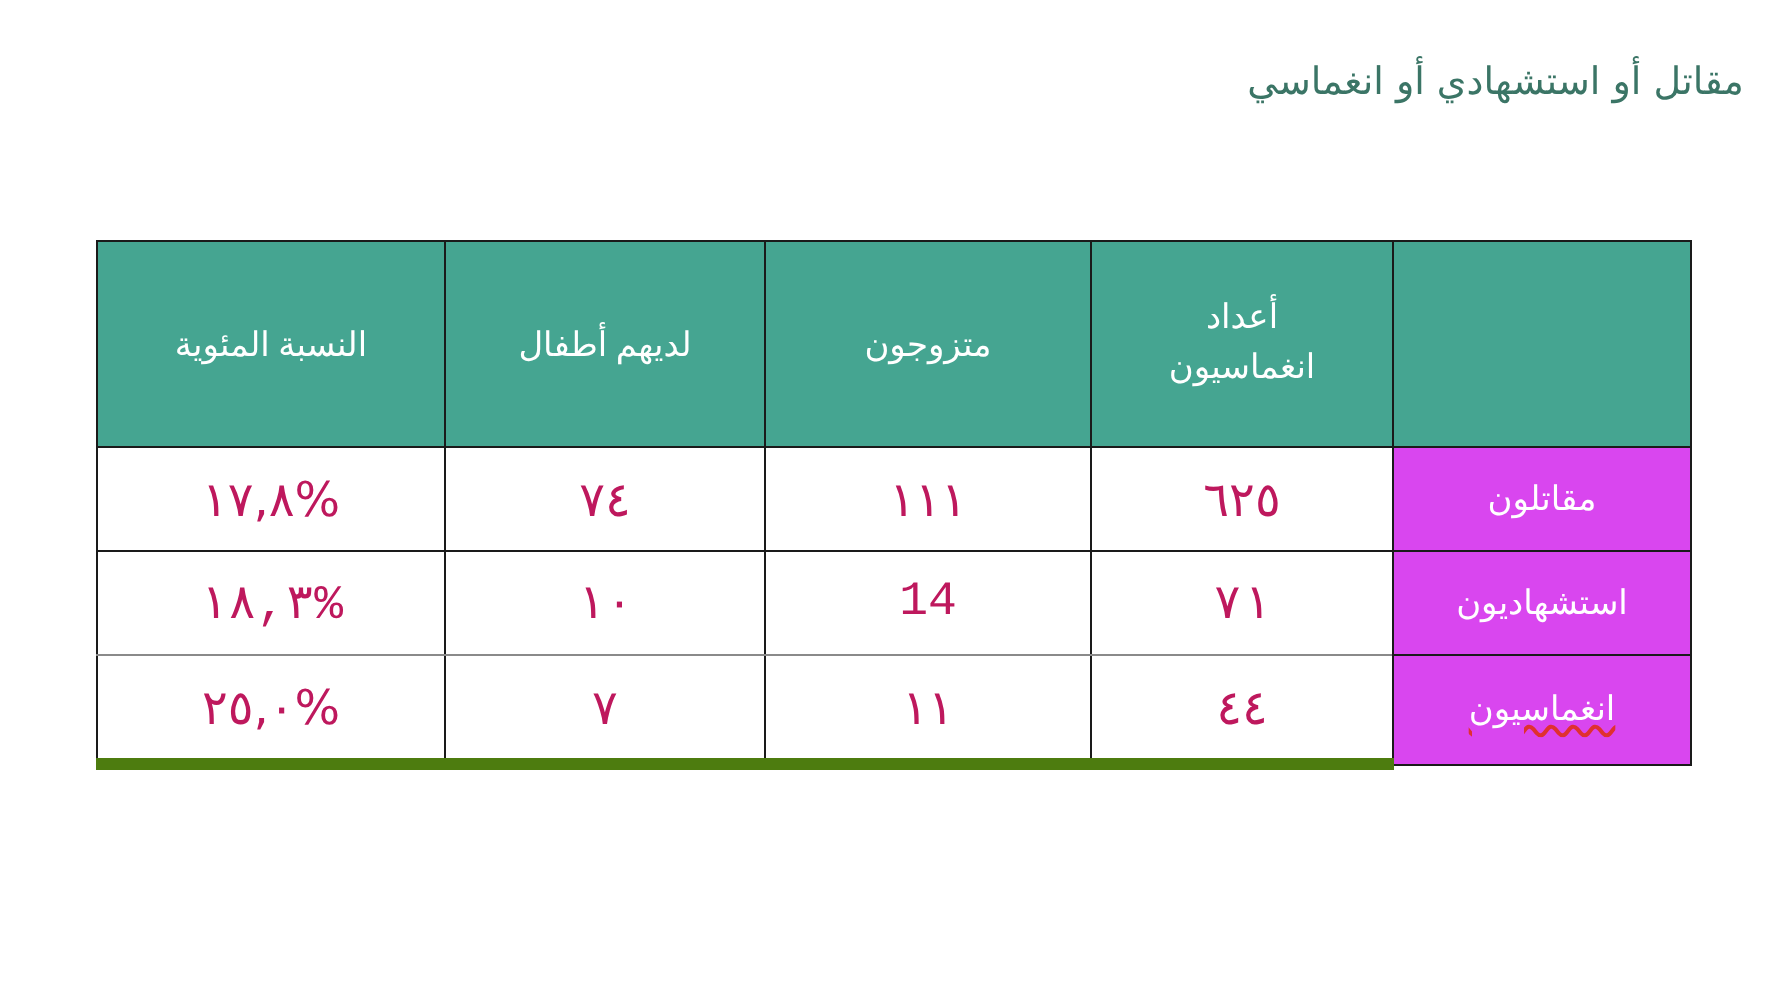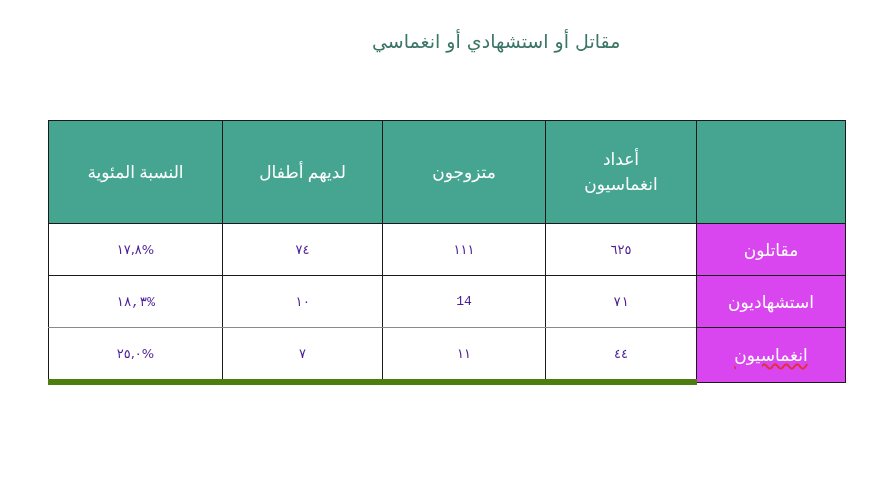--- a/index.html
+++ b/index.html
@@ -14,21 +14,21 @@
     overflow: hidden;
     position: relative;
   }
 
   
   #doc-title {
     position: absolute;
     top: 27px;
     right: 15px;
     width: 500px;
-    text-align: left;
+    text-align: right;
     direction: rtl;
     font-size: 19px;
     line-height: 28px;
     letter-spacing: 0.2px;
     color: #3b7566;
     white-space: nowrap;
   }
 
   
   #data-table {
@@ -95,22 +95,22 @@
   .label-text.misspelled {
     text-decoration: underline wavy #e03030;
     text-decoration-thickness: 1.5px;
     text-underline-offset: 2px;
   }
 
   
   .data-cell {
     height: 51px;
     background: #ffffff;
-    color: #4c1d95;
-    font-size: 13px;
+    color: #be185d;
+    font-size: 24px;
     border-left: 1.4px solid #1a1a1a;
     border-right: 1.4px solid #1a1a1a;
   }
   tr.data-row.row-1 .data-cell { border-top: 1.6px solid #1a1a1a; }
   tr.data-row.row-1 .data-cell { border-bottom: 1.5px solid #1a1a1a; }
   tr.data-row.row-2 .data-cell { border-bottom: 1.5px solid #8a8a8a; font-family: Liberation Mono, monospace; }
   tr.data-row.row-3 .data-cell { border-bottom: 6px solid #4d7c0f; }
 
   
   tr.data-row .data-cell.edge-left { border-left: 1.4px solid #1a1a1a; }

